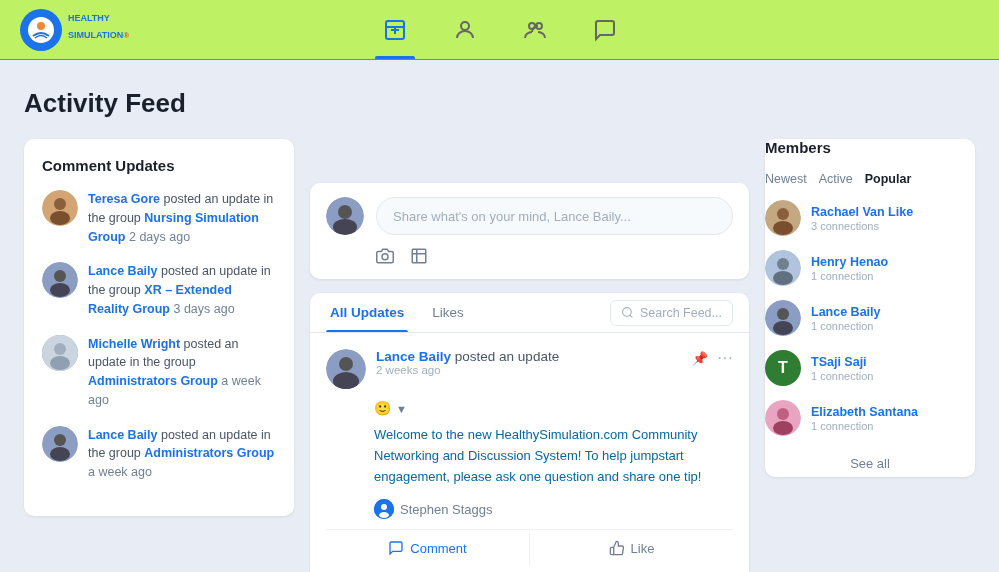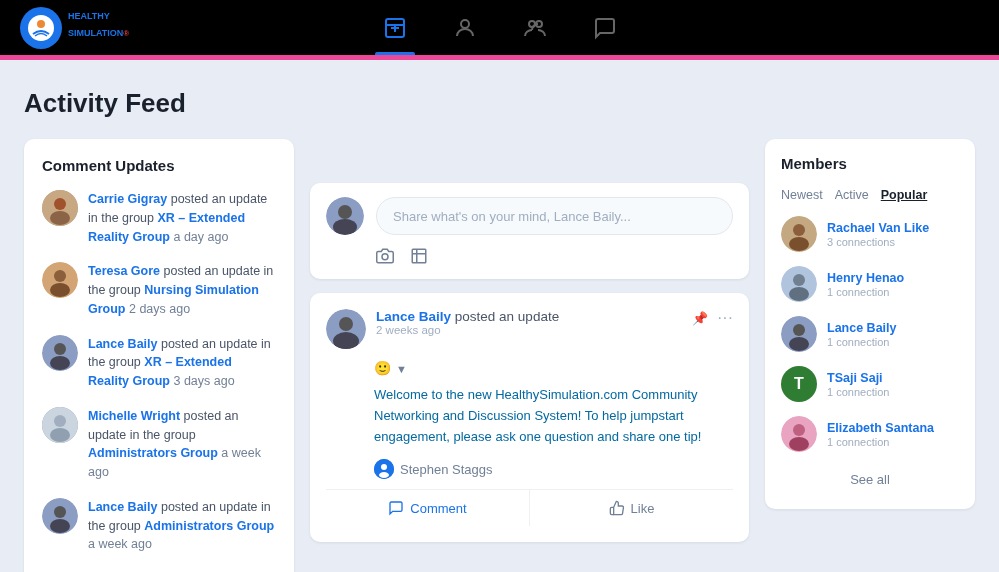--- a/index.html
+++ b/index.html
@@ -6,26 +6,26 @@
     body {
       font-family: -apple-system, BlinkMacSystemFont, 'Segoe UI', sans-serif;
       background: #e8edf5;
       min-height: 572px;
       width: 999px;
       overflow: hidden;
     }
 
     
     .header {
-      background: #000000;
+      background: #bef264;
       height: 60px;
       display: flex;
       align-items: center;
       padding: 0 20px;
-      border-bottom: 5px solid #ec4899;
+      border-bottom: 1px solid #ec4899;
       position: relative;
     }
     .logo-area {
       display: flex;
       align-items: center;
       gap: 6px;
     }
     .logo-circle {
       width: 42px;
       height: 42px;
@@ -329,37 +329,35 @@
     .footer-btn:first-child {
       border-right: 1px solid #f0f0f0;
     }
 
     
     .right-col {
       width: 210px;
       flex-shrink: 0;
       background: #fff;
       border-radius: 10px;
-      padding: 16px;
       box-shadow: 0 1px 3px rgba(0,0,0,0.08);
     }
     .members-tabs {
       display: flex;
       gap: 12px;
       margin-bottom: 14px;
       font-size: 12.5px;
     }
     .members-tab {
       color: #718096;
       cursor: pointer;
     }
     .members-tab.active {
       color: #1a202c;
       font-weight: 700;
-      text-decoration: underline;
     }
     .member-item {
       display: flex;
       align-items: center;
       gap: 10px;
       margin-bottom: 14px;
     }
     .member-avatar {
       width: 36px;
       height: 36px;
@@ -445,32 +443,20 @@
 </header>
 
 <div class="page-content">
   <h1 class="page-title">Activity Feed</h1>
 
   <div class="columns">
 
     <div class="left-col">
       <div class="section-title">Comment Updates</div>
 
-      <div class="update-item">
-        <div class="avatar" style="background:#c0a080; width:36px; height:36px; border-radius:50%; overflow:hidden;">
-          <svg width="36" height="36" viewBox="0 0 36 36">
-              <circle cx="18" cy="18" r="18" fill="#c8a882"></circle>
-              <circle cx="18" cy="14" r="6" fill="#a0522d"></circle>
-              <ellipse cx="18" cy="28" rx="10" ry="7" fill="#8b6347"></ellipse>
-            </svg>
-        </div>
-        <div class="update-text">
-          <a class="link">Carrie Gigray</a> posted an update in the group <a class="link">XR – Extended Reality Group</a> <span class="muted">a day ago</span>
-        </div>
-      </div>
 
       <div class="update-item">
         <div class="avatar" style="width:36px; height:36px; border-radius:50%; overflow:hidden;">
           <svg width="36" height="36" viewBox="0 0 36 36">
               <circle cx="18" cy="18" r="18" fill="#d4a574"></circle>
               <circle cx="18" cy="14" r="6" fill="#8b5e3c"></circle>
               <ellipse cx="18" cy="28" rx="10" ry="7" fill="#7a4f2d"></ellipse>
             </svg>
         </div>
         <div class="update-text">
@@ -542,20 +528,31 @@
             <svg width="18" height="18" viewBox="0 0 24 24" fill="none" stroke="currentColor" stroke-width="2">
               <rect x="3" y="3" width="18" height="18" rx="1"></rect>
               <path d="M3 9h18M9 3v18"></path>
             </svg>
           </div>
         </div>
       </div>
 
       <div class="feed-card">
 
+        <div class="tabs-section">
+          <div class="tab active">All Updates</div>
+          <div class="tab">Likes</div>
+          <div class="search-feed">
+            <svg width="13" height="13" viewBox="0 0 24 24" fill="none" stroke="#a0aec0" stroke-width="2">
+              <circle cx="11" cy="11" r="8"></circle>
+                <path d="m21 21-4.35-4.35"></path>
+            </svg>
+            <span>Search Feed...</span>
+          </div>
+        </div>
 
         <div class="feed-post">
           <div class="post-header">
             <div style="width:40px; height:40px; border-radius:50%; overflow:hidden; flex-shrink:0;">
               <svg width="40" height="40" viewBox="0 0 40 40">
                   <circle cx="20" cy="20" r="20" fill="#8b9dc3"></circle>
                   <circle cx="20" cy="15" r="7" fill="#555"></circle>
                   <ellipse cx="20" cy="32" rx="13" ry="9" fill="#445"></ellipse>
                 </svg>
             </div>

